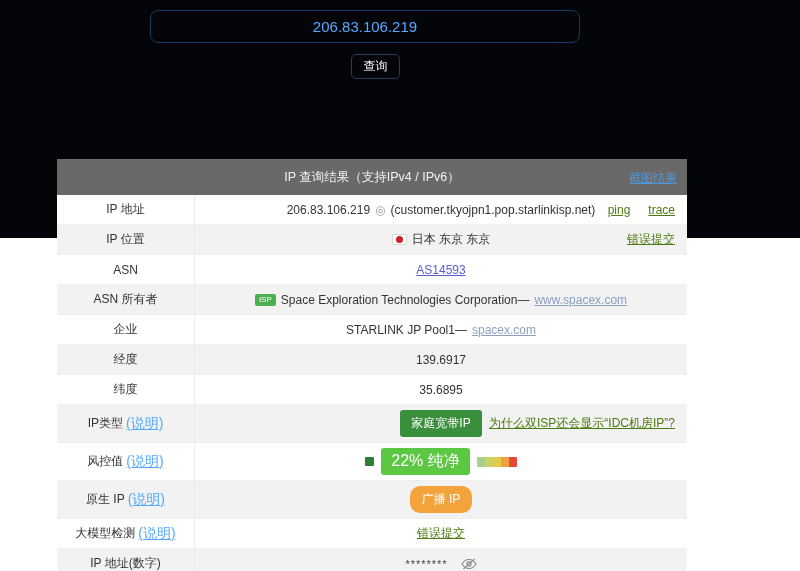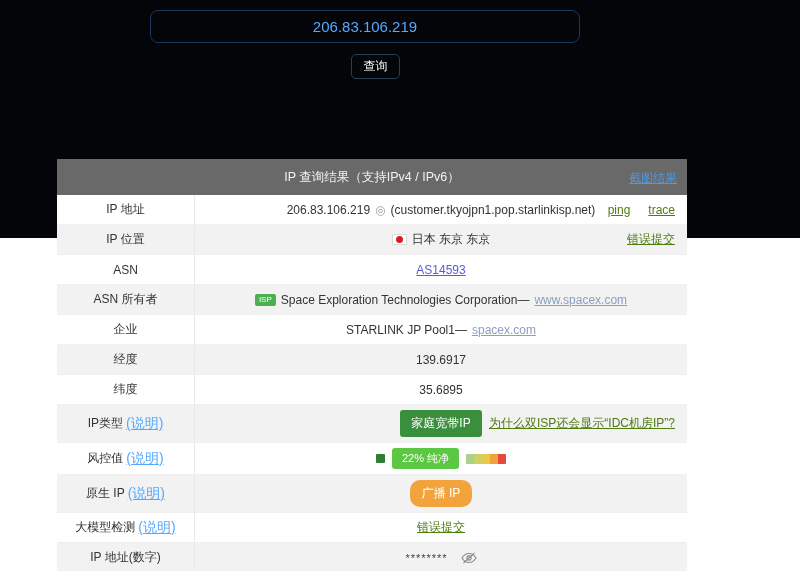--- a/index.html
+++ b/index.html
@@ -49,21 +49,21 @@
 
   .badge-isp { display:inline-block; background:#4caf50; color:#fff; font-size:8px;
     padding:2px 4px; border-radius:2px; line-height:1; }
   .btn-green { display:inline-block; background:#3a8f3d; color:#fff; font-size:12px;
     padding:5px 11px; border-radius:3px; }
   .btn-orange { display:inline-block; background:#f2a33c; color:#fff; font-size:12px;
     padding:5px 12px; border-radius:10px; }
 
   .risk-wrap { display:flex; align-items:center; gap:7px; }
   .risk-dot { width:9px; height:9px; background:#2e7d32; border-radius:1px; }
-  .risk-pill { background:#5cc743; color:#fff; font-size:11px; padding:3px 10px;
+  .risk-pill { background:#5cc743; color:#fff; font-size:16px; padding:3px 10px;
     border-radius:3px; min-width:62px; text-align:center; }
   .risk-segs { display:flex; height:10px; border-radius:1px; overflow:hidden; }
   .risk-segs .seg { width:8px; height:10px; }
 
   .masked { letter-spacing:1px; color:#444; font-size:11px; }
   .eye-icon { cursor:pointer; display:inline-flex; margin-left:8px; }
 </style>
 </head>
 <body>
 

